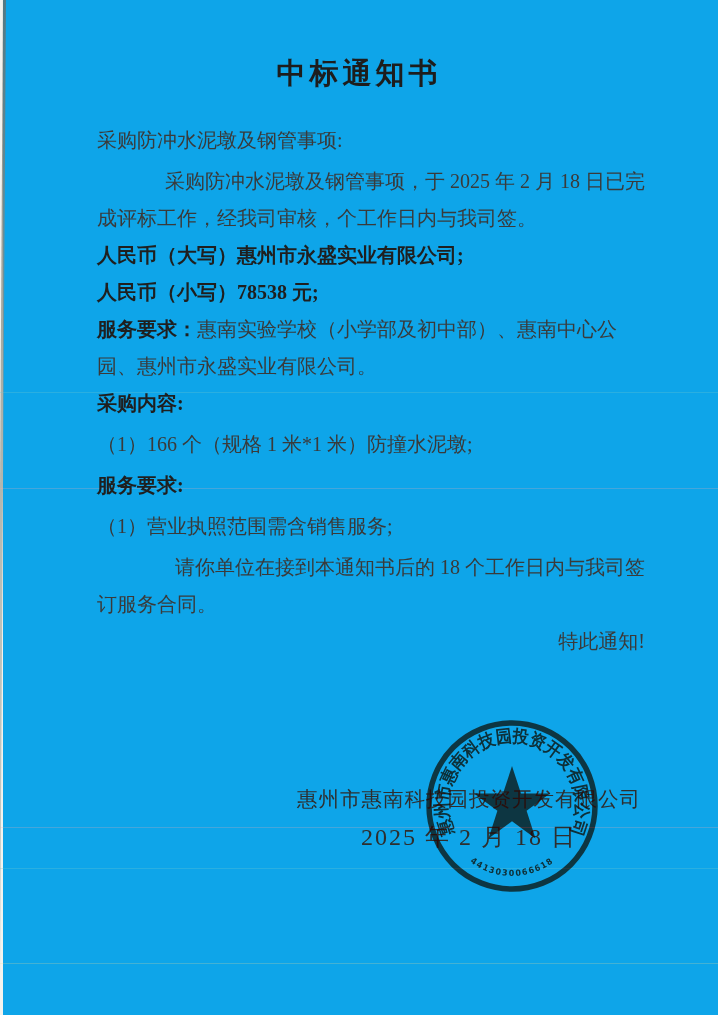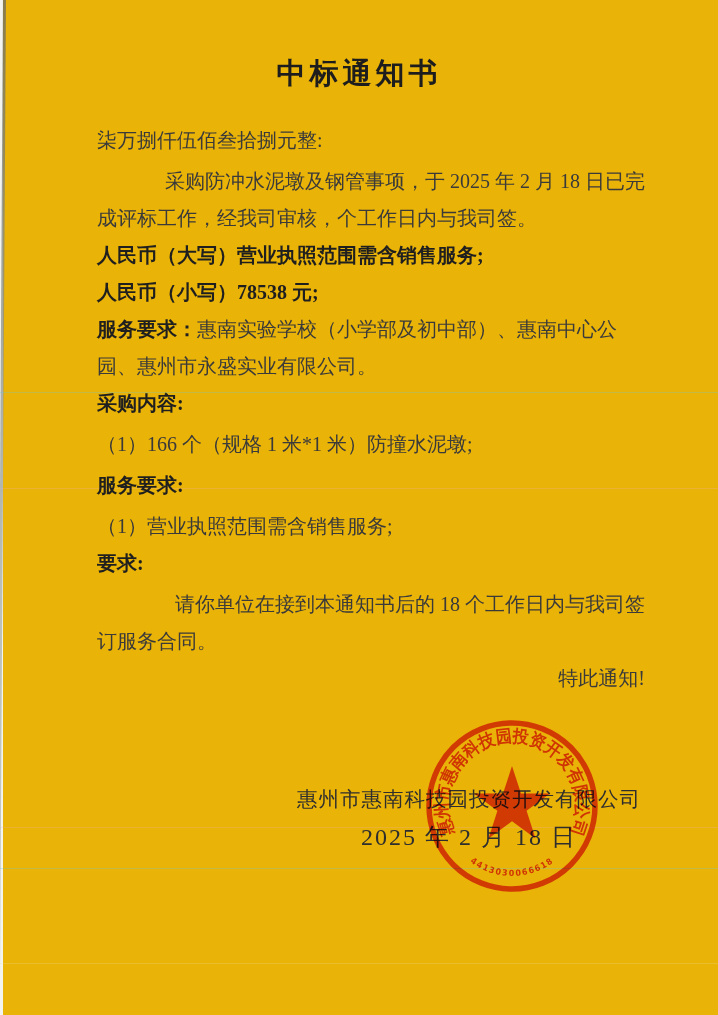--- a/index.html
+++ b/index.html
@@ -1,19 +1,19 @@
 <!DOCTYPE html>
 <html><head>
 <meta charset="utf-8">
 <style>
   html,body{margin:0;padding:0;background:#e9e9e9;}
   .page{
     position:relative;
     width:718px;height:1015px;
-    background:#eab308;
+    background:#0ea5e9;
     overflow:hidden;
     font-family:"Liberation Serif","DejaVu Serif",serif;
   }
   
   .scan-edge{
     position:absolute;top:-4px;left:3px;width:3px;height:1030px;
     background:linear-gradient(to bottom,#6a6a62 0%,#8a8f86 30%,#aab0a8 60%,#b9bfb9 100%);
     opacity:.75;transform:rotate(0.35deg);transform-origin:top left;
   }
   .scan-edge-light{
@@ -66,32 +66,31 @@
   <div class="scan-edge"></div>
   <div class="scan-line cyan" style="top:392px"></div>
   <div class="scan-line pink" style="top:488px"></div>
   <div class="scan-line cyan" style="top:868px"></div>
   <div class="scan-line pink" style="top:827px"></div>
   <div class="scan-line yellow" style="top:963px"></div>
 
   <h1 class="doc-title"><span>中标通知书</span></h1>
 
   <div class="content">
-    <div class="ln">柒万捌仟伍佰叁拾捌元整:</div>
+    <div class="ln">采购防冲水泥墩及钢管事项:</div>
     <div class="ln ind sp">采购防冲水泥墩及钢管事项，于 2025 年 2 月 18 日已完</div>
     <div class="ln">成评标工作，经我司审核，个工作日内与我司签。</div>
-    <div class="ln bold">人民币（大写）营业执照范围需含销售服务;</div>
+    <div class="ln bold">人民币（大写）惠州市永盛实业有限公司;</div>
     <div class="ln bold">人民币（小写）78538 元;</div>
     <div class="ln"><span class="lbl">服务要求：</span><span>惠南实验学校（小学部及初中部）、惠南中心公</span></div>
     <div class="ln">园、惠州市永盛实业有限公司。</div>
     <div class="ln bold">采购内容:</div>
     <div class="ln sp">（1）166 个（规格 1 米*1 米）防撞水泥墩;</div>
     <div class="ln bold sp">服务要求:</div>
     <div class="ln sp">（1）营业执照范围需含销售服务;</div>
-    <div class="ln bold">要求:</div>
     <div class="ln ind sp">请你单位在接到本通知书后的 18 个工作日内与我司签</div>
     <div class="ln">订服务合同。</div>
     <div class="ln ind">特此通知!</div>
   </div>
 
   <div class="signature">
     <div class="sig-company">惠州市惠南科技园投资开发有限公司</div>
     <div class="sig-date">2025 年 2 月 18 日</div>
   </div>
 

